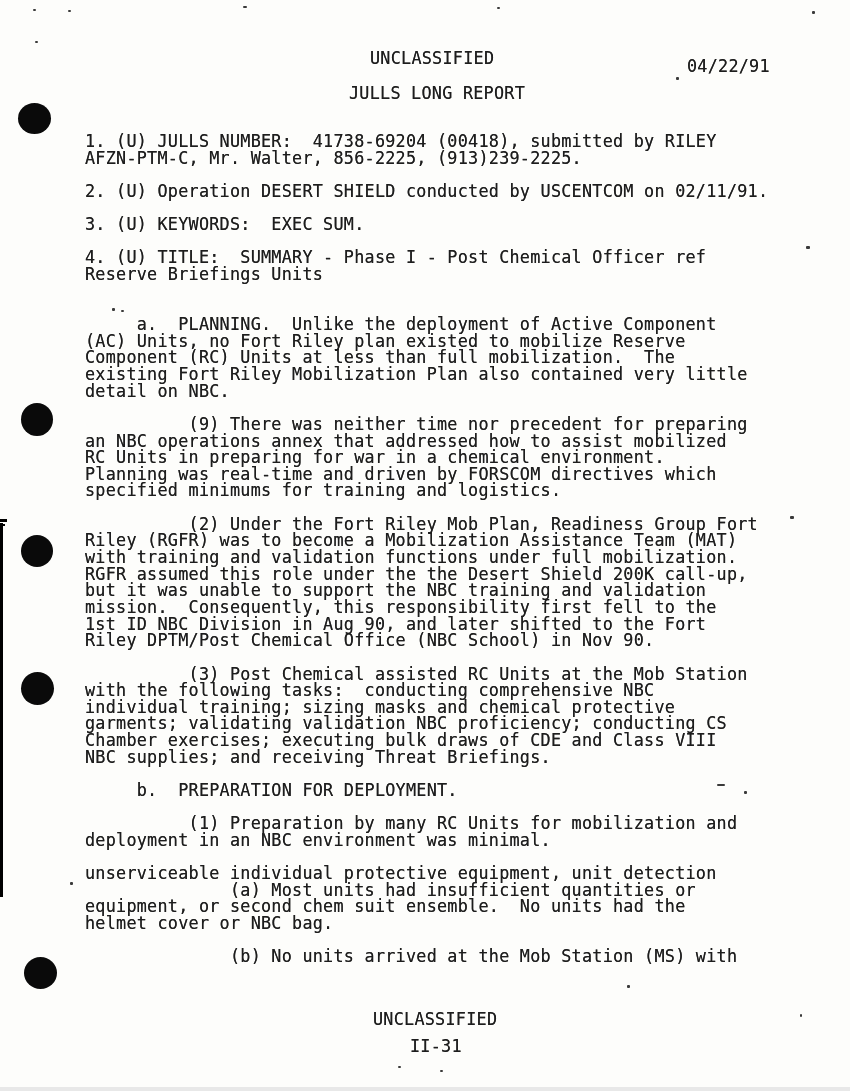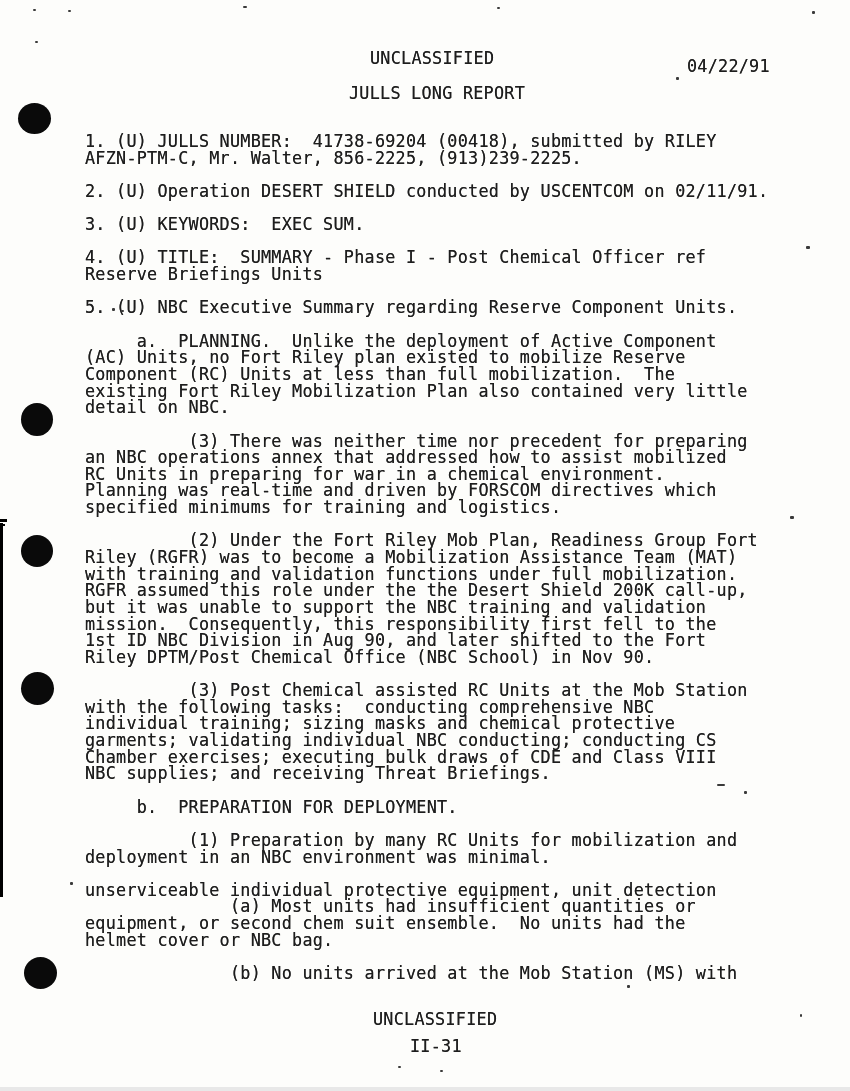--- a/index.html
+++ b/index.html
@@ -71,47 +71,46 @@
       <div class="bline">1. (U) JULLS NUMBER:  41738-69204 (00418), submitted by RILEY</div>
       <div class="bline">AFZN-PTM-C, Mr. Walter, 856-2225, (913)239-2225.</div>
       <div class="bline"></div>
       <div class="bline">2. (U) Operation DESERT SHIELD conducted by USCENTCOM on 02/11/91.</div>
       <div class="bline"></div>
       <div class="bline">3. (U) KEYWORDS:  EXEC SUM.</div>
       <div class="bline"></div>
       <div class="bline">4. (U) TITLE:  SUMMARY - Phase I - Post Chemical Officer ref</div>
       <div class="bline">Reserve Briefings Units</div>
       <div class="bline"></div>
-      <div class="bline">5. (U) NBC Executive Summary regarding Reserve Component Units.</div>
       <div class="bline"></div>
       <div class="bline">     a.  PLANNING.  Unlike the deployment of Active Component</div>
       <div class="bline">(AC) Units, no Fort Riley plan existed to mobilize Reserve</div>
       <div class="bline">Component (RC) Units at less than full mobilization.  The</div>
       <div class="bline">existing Fort Riley Mobilization Plan also contained very little</div>
       <div class="bline">detail on NBC.</div>
       <div class="bline"></div>
-      <div class="bline">          (3) There was neither time nor precedent for preparing</div>
+      <div class="bline">          (9) There was neither time nor precedent for preparing</div>
       <div class="bline">an NBC operations annex that addressed how to assist mobilized</div>
       <div class="bline">RC Units in preparing for war in a chemical environment.</div>
       <div class="bline">Planning was real-time and driven by FORSCOM directives which</div>
       <div class="bline">specified minimums for training and logistics.</div>
       <div class="bline"></div>
       <div class="bline">          (2) Under the Fort Riley Mob Plan, Readiness Group Fort</div>
       <div class="bline">Riley (RGFR) was to become a Mobilization Assistance Team (MAT)</div>
       <div class="bline">with training and validation functions under full mobilization.</div>
       <div class="bline">RGFR assumed this role under the the Desert Shield 200K call-up,</div>
       <div class="bline">but it was unable to support the NBC training and validation</div>
       <div class="bline">mission.  Consequently, this responsibility first fell to the</div>
       <div class="bline">1st ID NBC Division in Aug 90, and later shifted to the Fort</div>
       <div class="bline">Riley DPTM/Post Chemical Office (NBC School) in Nov 90.</div>
       <div class="bline"></div>
       <div class="bline">          (3) Post Chemical assisted RC Units at the Mob Station</div>
       <div class="bline">with the following tasks:  conducting comprehensive NBC</div>
       <div class="bline">individual training; sizing masks and chemical protective</div>
-      <div class="bline">garments; validating individual NBC conducting; conducting CS</div>
+      <div class="bline">garments; validating validation NBC proficiency; conducting CS</div>
       <div class="bline">Chamber exercises; executing bulk draws of CDE and Class VIII</div>
       <div class="bline">NBC supplies; and receiving Threat Briefings.</div>
       <div class="bline"></div>
       <div class="bline">     b.  PREPARATION FOR DEPLOYMENT.</div>
       <div class="bline"></div>
       <div class="bline">          (1) Preparation by many RC Units for mobilization and</div>
       <div class="bline">deployment in an NBC environment was minimal.</div>
       <div class="bline"></div>
       <div class="bline">unserviceable individual protective equipment, unit detection</div>
       <div class="bline">              (a) Most units had insufficient quantities or</div>

